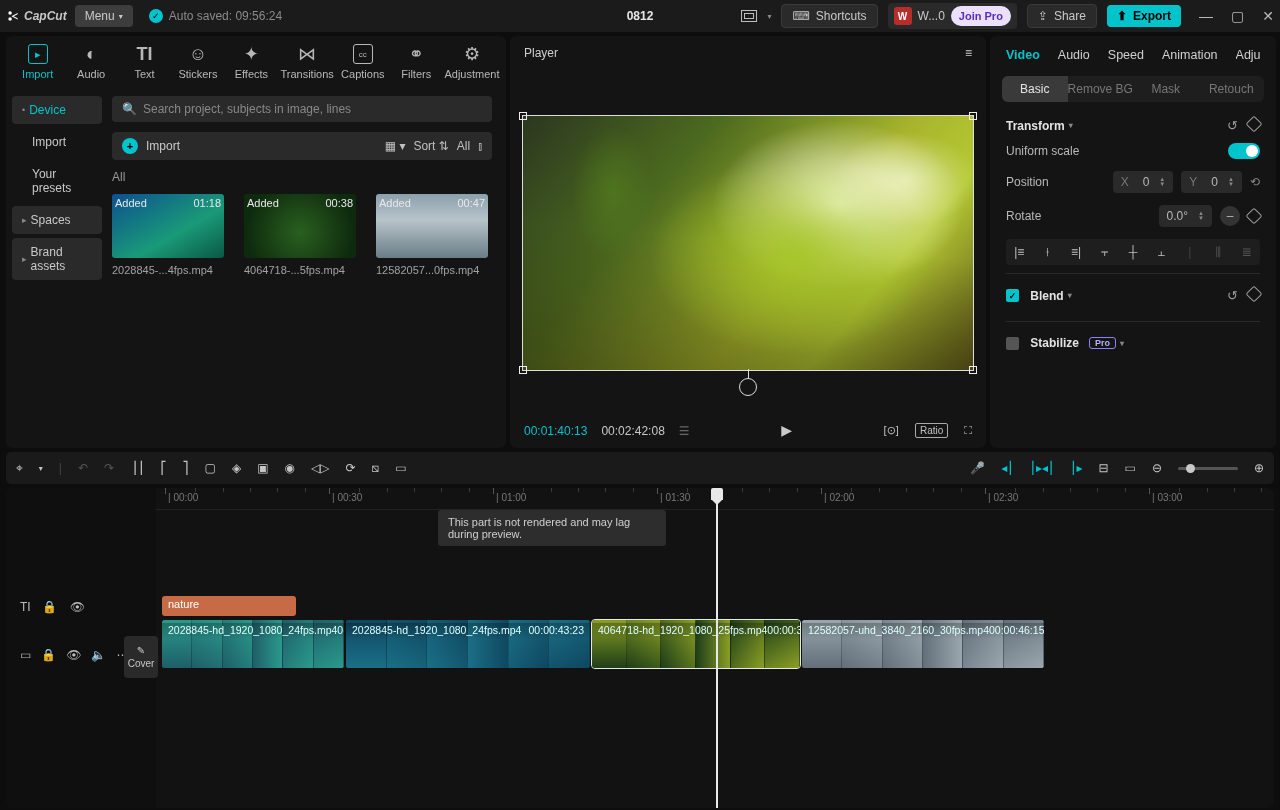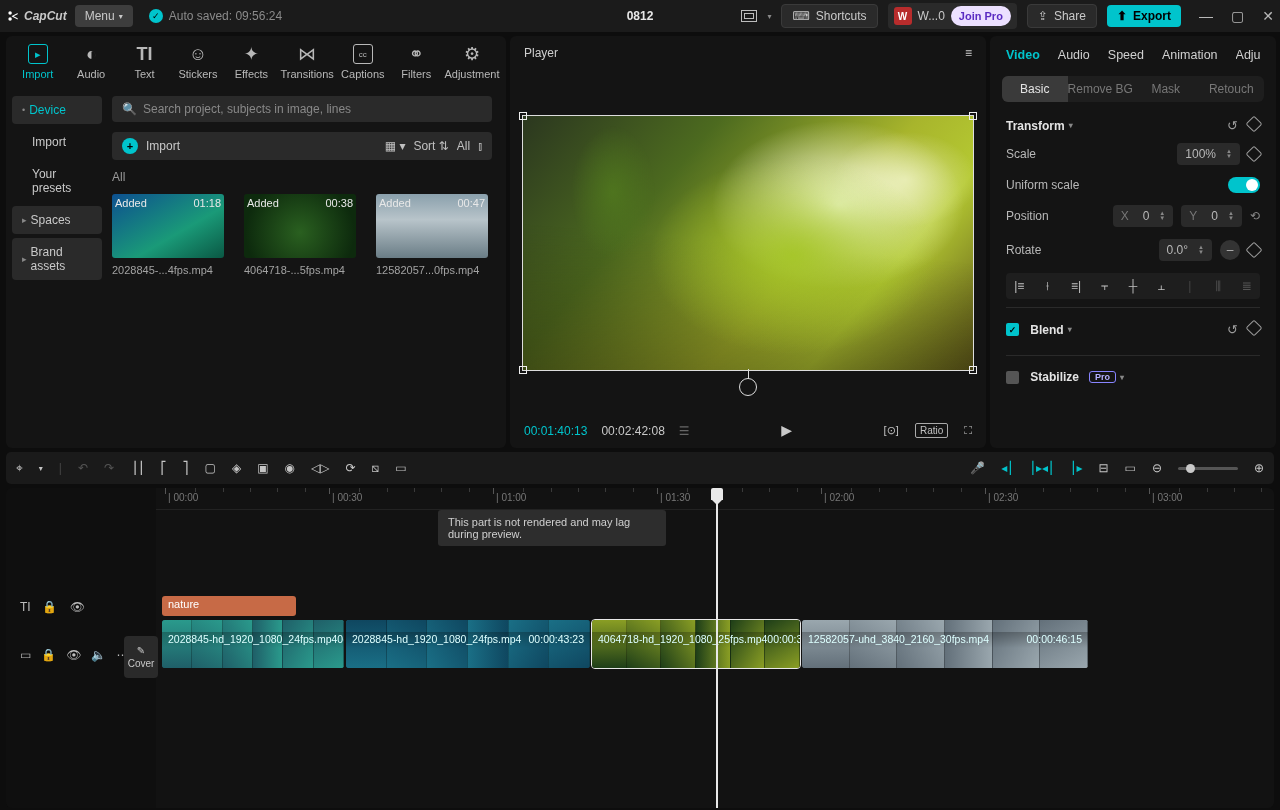--- a/index.html
+++ b/index.html
@@ -116,21 +116,21 @@
 .tick{position:absolute;top:4px;font-size:10px;color:#777;}
 .tick::before{content:"";position:absolute;left:-3px;top:-4px;width:1px;height:6px;background:#555;}
 .smt{position:absolute;top:0;width:1px;height:4px;background:#3a3a3a;}
 .tooltip{position:absolute;left:432px;top:22px;background:#2d2d2d;border-radius:3px;padding:6px 10px;font-size:11px;color:#cfcfcf;width:228px;}
 .trackhead{position:absolute;left:0;width:112px;top:112px;display:flex;gap:12px;color:#bdbdbd;padding-left:14px;align-items:center;font-size:12px;}
 .trackhead2{position:absolute;left:0;width:112px;top:160px;display:flex;gap:10px;color:#bdbdbd;padding-left:14px;align-items:center;font-size:12px;}
 .coverbtn{position:absolute;left:118px;top:148px;width:34px;height:42px;background:#2a2a2a;border-radius:4px;display:flex;flex-direction:column;align-items:center;justify-content:center;font-size:10px;color:#c8c8c8;gap:2px;}
 .texttrack{position:absolute;left:156px;top:108px;height:20px;width:134px;background:#c76a46;border-radius:3px;color:#fff;font-size:11px;padding:2px 6px;}
 .cliprow{position:absolute;left:156px;top:132px;height:56px;right:10px;}
 .clip{position:absolute;top:0;height:48px;border-radius:3px;overflow:hidden;display:flex;}
-.clip .lbl{position:absolute;top:12px;left:0;right:0;height:16px;font-size:10.5px;color:#dff;display:flex;justify-content:space-between;padding:1px 6px;background:linear-gradient(rgba(0,0,0,.25),rgba(0,0,0,0));white-space:nowrap;overflow:hidden;}
+.clip .lbl{position:absolute;top:3px;left:0;right:0;height:16px;font-size:10.5px;color:#dff;display:flex;justify-content:space-between;padding:1px 6px;background:linear-gradient(rgba(0,0,0,.25),rgba(0,0,0,0));white-space:nowrap;overflow:hidden;}
 .thumbstrip{position:absolute;top:0;left:0;right:0;bottom:0;display:flex;}
 .seg{flex:1;}
 .clip.sel{outline:1.5px solid #e8e8e8;outline-offset:0;z-index:2;}
 .playhead{position:absolute;left:710px;top:0;bottom:0;width:1.5px;background:#e8e8e8;z-index:5;}
 .playhead::before{content:"";position:absolute;top:0;left:-5px;width:12px;height:12px;background:#e8e8e8;border-radius:2px 2px 0 0;}
 .playhead::after{content:"";position:absolute;top:11px;left:-5px;border-left:6px solid transparent;border-right:6px solid transparent;border-top:6px solid #e8e8e8;}
 .leftshade{position:absolute;left:0;top:0;bottom:0;width:150px;background:rgba(0,0,0,.15);}
 
 svg{display:block;}
 .ico{width:14px;height:14px;display:inline-flex;align-items:center;justify-content:center;}
@@ -344,33 +344,20 @@
     <div class="sec">
       <div class="sec-h">
         <span class="lbl">
             <span>Transform</span>
             <span class="chev" style="font-size:8px;">▾</span>
           </span>
         <span class="miniico">
             <span>↺</span>
             <span class="dia"></span>
           </span>
-      </div>
-      <div class="row">
-        <span>Scale</span>
-        <div class="numctl">
-          <div class="numbox">
-              <span>100%</span>
-              <span class="spin">
-                <span>▲</span>
-                <span>▼</span>
-              </span>
-            </div>
-          <span class="dia"></span>
-        </div>
       </div>
       <div class="row">
         <span>Uniform scale</span>
         <span class="tgl"></span>
       </div>
       <div class="row">
         <span>Position</span>
         <div class="numctl">
           <div class="numbox">
               <span class="axis">X</span>
@@ -573,21 +560,21 @@
           <div class="seg" style="background: linear-gradient(60deg, rgb(30, 62, 24), rgb(138, 158, 36)); border-right: 1px solid rgba(0, 0, 0, 0.25);"></div>
           <div class="seg" style="background: linear-gradient(90deg, rgb(30, 62, 24), rgb(138, 158, 36)); border-right: 1px solid rgba(0, 0, 0, 0.25);"></div>
           <div class="seg" style="background: linear-gradient(120deg, rgb(30, 62, 24), rgb(138, 158, 36)); border-right: 1px solid rgba(0, 0, 0, 0.25);"></div>
           <div class="seg" style="background: linear-gradient(150deg, rgb(30, 62, 24), rgb(138, 158, 36)); border-right: 1px solid rgba(0, 0, 0, 0.25);"></div>
         </div>
         <div class="lbl">
           <span>4064718-hd_1920_1080_25fps.mp4</span>
           <span>00:00:3</span>
         </div>
       </div>
-      <div class="clip" style="left: 640px; width: 286px; background: linear-gradient(90deg, rgb(99, 112, 122), rgb(154, 167, 174)); text-align: center;">
+      <div class="clip" style="left: 640px; width: 242px; background: linear-gradient(90deg, rgb(99, 112, 122), rgb(154, 167, 174)); text-align: center;">
         <div class="thumbstrip">
           <div class="seg" style="background: linear-gradient(0deg, rgb(99, 112, 122), rgb(154, 167, 174)); border-right: 1px solid rgba(0, 0, 0, 0.25);"></div>
           <div class="seg" style="background: linear-gradient(30deg, rgb(99, 112, 122), rgb(154, 167, 174)); border-right: 1px solid rgba(0, 0, 0, 0.25);"></div>
           <div class="seg" style="background: linear-gradient(60deg, rgb(99, 112, 122), rgb(154, 167, 174)); border-right: 1px solid rgba(0, 0, 0, 0.25);"></div>
           <div class="seg" style="background: linear-gradient(90deg, rgb(99, 112, 122), rgb(154, 167, 174)); border-right: 1px solid rgba(0, 0, 0, 0.25);"></div>
           <div class="seg" style="background: linear-gradient(120deg, rgb(99, 112, 122), rgb(154, 167, 174)); border-right: 1px solid rgba(0, 0, 0, 0.25);"></div>
           <div class="seg" style="background: linear-gradient(150deg, rgb(99, 112, 122), rgb(154, 167, 174)); border-right: 1px solid rgba(0, 0, 0, 0.25);"></div>
         </div>
         <div class="lbl">
           <span>12582057-uhd_3840_2160_30fps.mp4</span>

